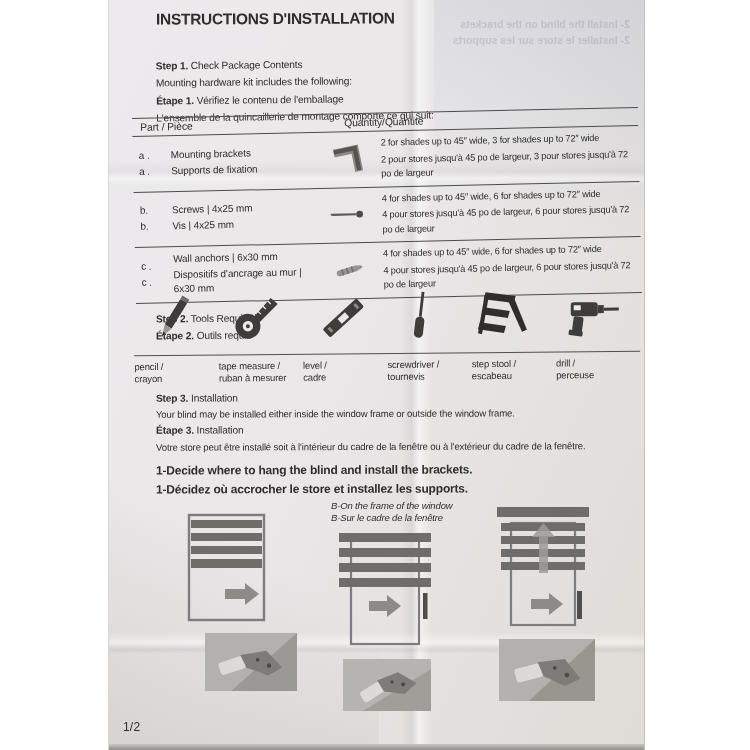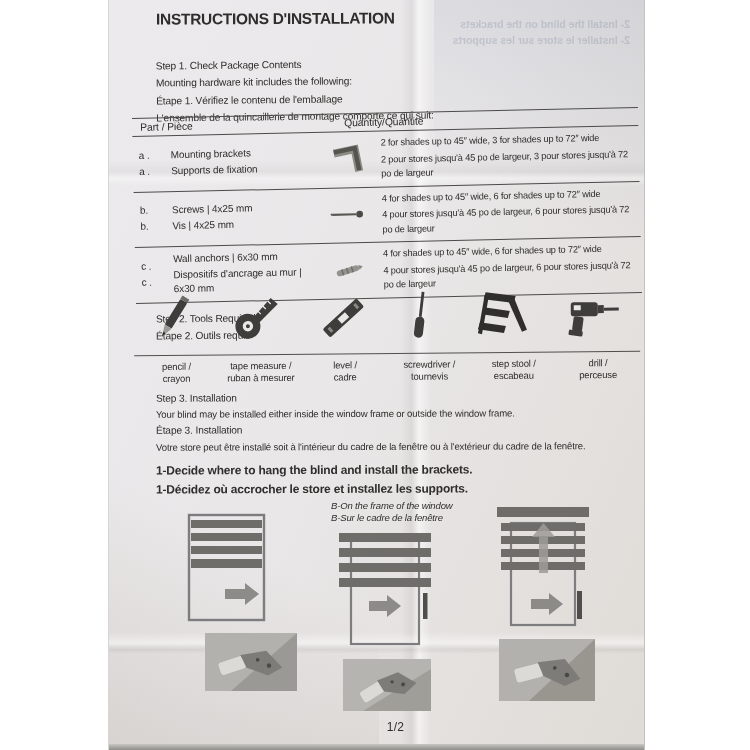--- a/index.html
+++ b/index.html
@@ -17,56 +17,56 @@
   .crease-h1{left:0;top:160px;width:100%;height:26px;background:linear-gradient(180deg,rgba(0,0,0,0),rgba(0,0,0,.04) 45%,rgba(255,255,255,.4) 70%,rgba(0,0,0,0));}
   .crease-h2{left:0;top:632px;width:100%;height:22px;background:linear-gradient(180deg,rgba(0,0,0,0),rgba(255,255,255,.5) 50%,rgba(0,0,0,.05) 80%,rgba(0,0,0,0));}
   .bottom-edge{left:0;top:744px;width:100%;height:6px;background:linear-gradient(180deg,#c9c7c4,#8f8d8a);}
   
   .bleed{position:absolute;right:14px;top:16px;width:230px;transform:scaleX(-1);
     color:rgba(125,136,158,.30);font-size:10.5px;font-weight:700;line-height:16px;filter:blur(.4px);}
   
   .title{position:absolute;left:47px;top:8px;font-size:15.5px;font-weight:700;letter-spacing:-.3px;line-height:21.5px;transform:rotate(-.3deg);}
   .blk{position:absolute;left:47px;font-size:10.2px;letter-spacing:-.15px;line-height:17.4px;}
   .blk p{margin:0;}
-  .b{font-weight:400;text-align:center;}
+  .b{font-weight:700;text-align:center;}
   .step1{top:56px;transform:rotate(-.6deg);}
   .step2{top:263px;transform:rotate(-.5deg);line-height:16.5px;margin-top:48px;}
   .step3{top:390px;font-size:9.6px;line-height:16.2px;transform:rotate(-.2deg);}
   .step3 .lead{font-size:10.2px;}
   .boldlines{position:absolute;left:47px;top:461px;font-size:12px;font-weight:700;letter-spacing:-.2px;line-height:19px;transform:rotate(-.2deg);}
   
   .ptable{position:absolute;left:25px;top:118px;width:506px;transform:rotate(-1.25deg);transform-origin:left center;}
   .thead{display:flex;border-top:1.4px solid #4c4b49;border-bottom:1.4px solid #4c4b49;padding:3px 0 3px 8px;font-size:10.4px;letter-spacing:-.1px;}
   .thead .qh{position:absolute;left:212px;}
   .trow{display:grid;grid-template-columns:32px 142px 68px 1fr;align-items:center;border-bottom:1.4px solid #4c4b49;padding:4px 0 5px 6px;}
   .cellcol{display:flex;flex-direction:column;gap:2px;font-size:10px;letter-spacing:-.1px;line-height:14px;}
   .qty{font-size:9.3px;letter-spacing:-.2px;line-height:14.5px;}
   .cicon{display:flex;justify-content:center;align-items:center;}
   
   .tools{position:absolute;left:25px;top:289px;width:506px;transform:rotate(-.5deg);}
   .tools-icons{display:flex;justify-content:space-around;align-items:flex-end;height:58px;padding-bottom:6px;border-bottom:1.6px solid #4f4f4d;}
   .tools-labels{display:flex;justify-content:space-around;margin-top:5px;}
-  .tool-lab{width:84px;text-align:center;font-size:9.5px;line-height:11.8px;letter-spacing:-.15px;}
+  .tool-lab{width:84px;font-size:9.5px;line-height:11.8px;letter-spacing:-.15px;}
   
   .cols{position:absolute;left:0;top:500px;width:535px;height:215px;}
   .col{position:absolute;top:0;}
   .colA{left:54px;width:170px;}
   .colB{left:222px;width:150px;font-style:italic;}
   .colC{left:374px;width:156px;}
   .opt-label{font-size:9.5px;line-height:12.2px;letter-spacing:-.15px;white-space:nowrap;}
   .colC .opt-label{padding-left:14px;}
   .diag{display:block;margin-top:7px;}
   .diagA{margin-left:24px;}
   .diagB{margin-left:8px;}
   .diagC{margin-left:14px;}
   .photo{display:block;margin-top:10px;}
   .phA{margin-left:42px;}
   .phB{margin-left:12px;}
   .phC{margin-left:16px;margin-top:6px;}
-  .pagenum{position:absolute;left:12px;top:720px;width:100%;text-align:center;font-size:12px;letter-spacing:.2px;padding-left:14px;box-sizing:border-box;}
+  .pagenum{position:absolute;left:0;top:720px;width:100%;font-size:12px;letter-spacing:.2px;padding-left:14px;box-sizing:border-box;}
 </style>
 </head>
 <body>
 
 <div class="stage">
   <div class="paper">
 
     <div class="ov shade-tr"></div>
     <div class="ov shade-bl"></div>
     <div class="ov crease-v"></div>

